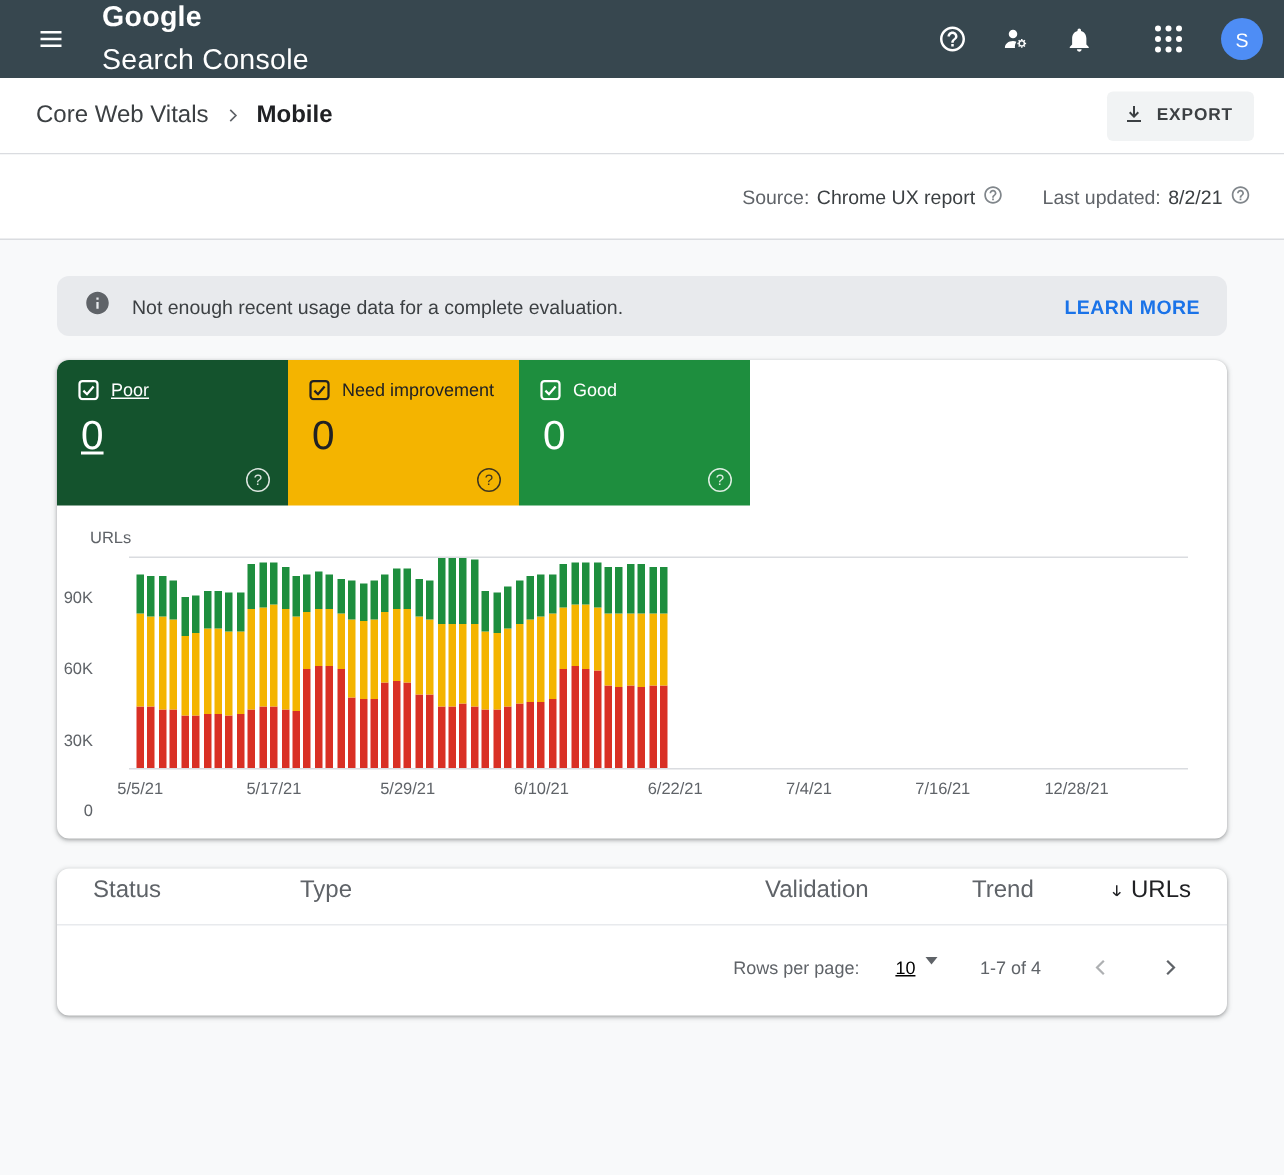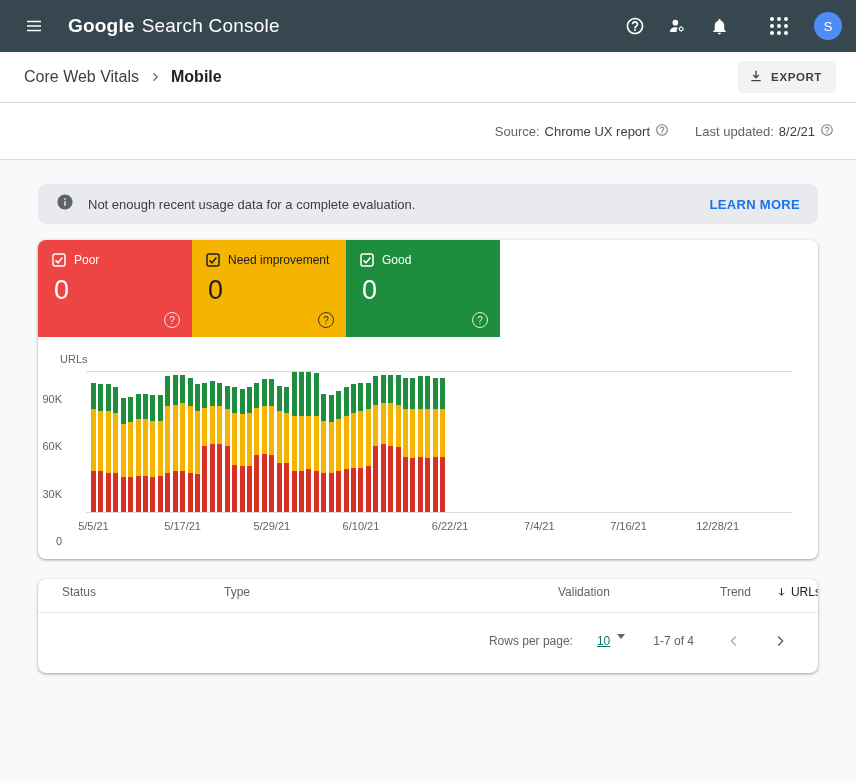--- a/index.html
+++ b/index.html
@@ -13,21 +13,21 @@
   }
   [data-interactable="true"] { cursor: pointer; }
 
   
   .topbar {
     height: 52px; background: #37474f;
     display: flex; align-items: center;
     padding: 0 14px 0 14px;
   }
   .menu-btn { width: 40px; height: 40px; display: flex; align-items: center; justify-content: center; border-radius: 50%; }
-  .logo { display: flex; align-items: baseline; gap: 7px; margin-left: 14px; color: #fff; white-space: nowrap; }
+  .logo { display: flex; align-items: baseline; gap: 7px; margin-left: 14px; color: #fff; white-space: nowrap; flex-direction: column; }
   .logo-primary { font-size: 19px; font-weight: 700; letter-spacing: .2px; }
   .logo-secondary { font-size: 19px; font-weight: 400; letter-spacing: .2px; }
   .topbar-right { margin-left: auto; display: flex; align-items: center; gap: 4px; }
   .icon-btn { width: 38px; height: 38px; display: flex; align-items: center; justify-content: center; border-radius: 50%; }
   .apps-btn { margin-left: 18px; }
   .grid-icon { display: grid; grid-template-columns: repeat(3, 4px); grid-gap: 3px; }
   .grid-icon i { width: 4px; height: 4px; background: #fff; border-radius: 50%; }
   .avatar { width: 28px; height: 28px; border-radius: 50%; background: #4e8df5;
     color: #fff; font-size: 13px; display: flex; align-items: center; justify-content: center; margin-left: 12px; }
 
@@ -95,31 +95,30 @@
   .xtick-row { height: 20px; position: relative; margin-left: 34px; }
   .xtick { position: absolute; top: 7px; width: 60px; text-align: center; font-size: 11px; color: #5f6368; }
 
   
   .details-card { margin-top: 20px; }
   .details-header { display: flex; align-items: center; padding: 19px 24px 16px; }
   .details-title { font-size: 16px; color: #202124; font-weight: 400; }
   .filter-btn { margin-left: auto; width: 32px; height: 32px; display: flex; align-items: center; justify-content: center; border-radius: 50%; }
   .details-cols {
     display: grid; grid-template-columns: 138px 310px 138px 1fr auto;
-    align-items: center; padding: 6px 24px 13px; font-size: 12px; color: #5f6368;
+    align-items: center; padding: 6px 24px 13px; font-size: 16px; color: #5f6368;
     border-bottom: 1px solid #e8eaed;
-    gap: 24px;
   }
   .col-urls { justify-self: end; display: flex; align-items: center; gap: 3px; color: #202124; font-weight: 500; }
   .details-footer {
     display: flex; align-items: center; justify-content: flex-end;
     gap: 28px; padding: 16px 26px 20px; font-size: 12px; color: #5f6368;
   }
   .rpp { display: flex; align-items: center; gap: 24px; }
-  .rpp-select { display: flex; align-items: flex-start; gap: 7px; color: #0f766e; text-decoration: underline; }
+  .rpp-select { display: flex; align-items: flex-start; gap: 7px; color: #000000; text-decoration: underline; }
   .caret-down { width: 0; height: 0; border-left: 4px solid transparent; border-right: 4px solid transparent; border-top: 5px solid #5f6368; }
   .pager { display: flex; align-items: center; gap: 22px; }
   .chev { display: flex; align-items: center; justify-content: center; width: 24px; height: 24px; }
   .chev.prev { opacity: .5; }
 </style>
 </head>
 <body>
 
 <header class="topbar" data-interactable="false" style="background: rgb(55, 71, 79);">
   <div class="menu-btn" data-interactable="true">
@@ -215,21 +214,21 @@
     <svg width="18" height="18" viewBox="0 0 24 24" fill="#5f6368">
         <path d="M12 2C6.48 2 2 6.48 2 12s4.48 10 10 10 10-4.48 10-10S17.52 2 12 2zm1 15h-2v-6h2v6zm0-8h-2V7h2v2z"></path>
       </svg>
   </span>
   <span class="banner-text" data-interactable="false">Not enough recent usage data for a complete evaluation.</span>
   <span class="banner-action" data-interactable="true" style="color: rgb(26, 115, 232);">LEARN MORE</span>
 </div>
 
 <section class="card chart-card" data-interactable="false">
   <div class="tiles" data-interactable="false">
-    <div class="tile" data-interactable="true" style="background: #ef4444; color: rgb(255, 255, 255);">
+    <div class="tile" data-interactable="true" style="background: #14532d; color: rgb(255, 255, 255); text-decoration: underline;">
       <div class="tile-top">
         <svg data-interactable="false" width="14" height="14" viewBox="0 0 14 14" fill="none">
             <rect x="1" y="1" width="12" height="12" rx="2" stroke="currentColor" stroke-width="1.5"></rect>
             <path d="M3.6 7.4L6 9.8l4.4-5.2" stroke="currentColor" stroke-width="1.5" fill="none"></path>
           </svg>
         <span data-interactable="false">Poor</span>
       </div>
       <div class="tile-value" data-interactable="false">0</div>
       <span class="tile-help" data-interactable="true">?</span>
     </div>

